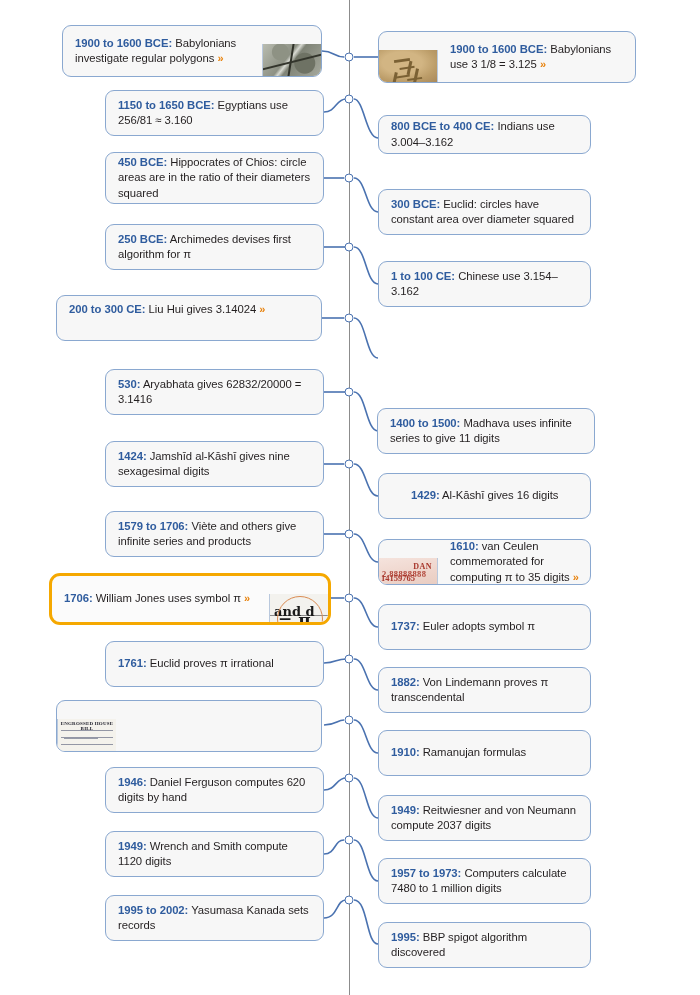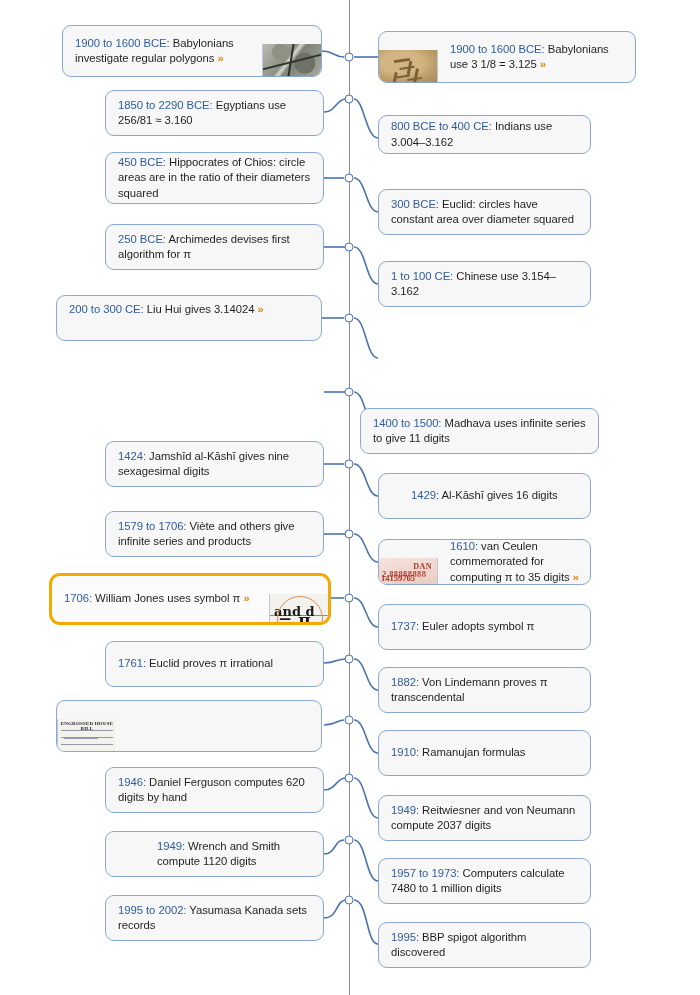--- a/index.html
+++ b/index.html
@@ -73,21 +73,21 @@
     display: flex;
     align-items: center;
     padding: 6px 11px 6px 12px;
     font-size: 11.3px;
     line-height: 15.5px;
     color: #231f20;
     letter-spacing: -0.05px;
   }
   .card .txt .date {
     color: #2f5c9e;
-    font-weight: normal;
+    font-weight: bold;
     margin-top: 33px;
   }
   .card .txt .more {
     color: #e8820c;
     font-weight: bold;
     font-size: 11px;
   }
 
   
   .card.highlight {
@@ -306,21 +306,21 @@
 
   <div class="card" style="left:62px; top:25px; width:260px; height:52px;">
     <div class="txt">
       <span><span class="date">1900 to 1600 BCE:</span><span> Babylonians investigate regular polygons </span><span class="more">»</span></span>
     </div>
     <div class="thumb thumb-babylon-tablet-dark"></div>
   </div>
 
   <div class="card" style="left:105px; top:90px; width:219px; height:46px;">
     <div class="txt">
-      <span><span class="date">1850 to 2290 BCE:</span><span> Egyptians use 256/81 ≈ 3.160</span></span>
+      <span><span class="date">1150 to 1650 BCE:</span><span> Egyptians use 256/81 ≈ 3.160</span></span>
     </div>
   </div>
 
   <div class="card" style="left:105px; top:152px; width:219px; height:52px;">
     <div class="txt">
       <span><span class="date">450 BCE:</span><span> Hippocrates of Chios: circle areas are in the ratio of their diameters squared</span></span>
     </div>
   </div>
 
   <div class="card" style="left:105px; top:224px; width:219px; height:46px;">
@@ -329,20 +329,25 @@
     </div>
   </div>
 
   <div class="card" style="left:56px; top:295px; width:266px; height:46px;flex-direction:column;">
     <div class="txt">
       <span><span class="date">200 to 300 CE:</span><span> Liu Hui gives 3.14024 </span><span class="more">»</span></span>
     </div>
     <div class="thumb thumb-liu-hui-circle"></div>
   </div>
 
+  <div class="card" style="left:105px; top:369px; width:219px; height:46px;">
+    <div class="txt">
+      <span><span class="date">530:</span><span> Aryabhata gives 62832/20000 = 3.1416</span></span>
+    </div>
+  </div>
 
   <div class="card" style="left:105px; top:441px; width:219px; height:46px;">
     <div class="txt">
       <span><span class="date">1424:</span><span> Jamshīd al-Kāshī gives nine sexagesimal digits</span></span>
     </div>
   </div>
 
   <div class="card" style="left:105px; top:511px; width:219px; height:46px;">
     <div class="txt">
       <span><span class="date">1579 to 1706:</span><span> Viète and others give infinite series and products</span></span>
@@ -372,21 +377,21 @@
       <div class="ib-lines2"></div>
     </div>
   </div>
 
   <div class="card" style="left:105px; top:767px; width:219px; height:46px;">
     <div class="txt">
       <span><span class="date">1946:</span><span> Daniel Ferguson computes 620 digits by hand</span></span>
     </div>
   </div>
 
-  <div class="card" style="left:105px; top:831px; width:219px; height:46px;padding-left:39px;">
+  <div class="card" style="left:105px; top:831px; width:219px; height:46px;">
     <div class="txt">
       <span><span class="date">1949:</span><span> Wrench and Smith compute 1120 digits</span></span>
     </div>
   </div>
 
   <div class="card" style="left:105px; top:895px; width:219px; height:46px;">
     <div class="txt">
       <span><span class="date">1995 to 2002:</span><span> Yasumasa Kanada sets records</span></span>
     </div>
   </div>
@@ -410,21 +415,21 @@
     </div>
   </div>
 
   <div class="card" style="left:378px; top:261px; width:213px; height:46px;">
     <div class="txt">
       <span><span class="date">1 to 100 CE:</span><span> Chinese use 3.154–3.162</span></span>
     </div>
   </div>
 
 
-  <div class="card" style="left:360px; top:408px; width:239px; height:46px;">
+  <div class="card" style="left:377px; top:408px; width:218px; height:46px;">
     <div class="txt">
       <span><span class="date">1400 to 1500:</span><span> Madhava uses infinite series to give 11 digits</span></span>
     </div>
   </div>
 
   <div class="card" style="left:378px; top:473px; width:213px; height:46px;padding-left:20px;">
     <div class="txt">
       <span><span class="date">1429:</span><span> Al-Kāshī gives 16 digits</span></span>
     </div>
   </div>

